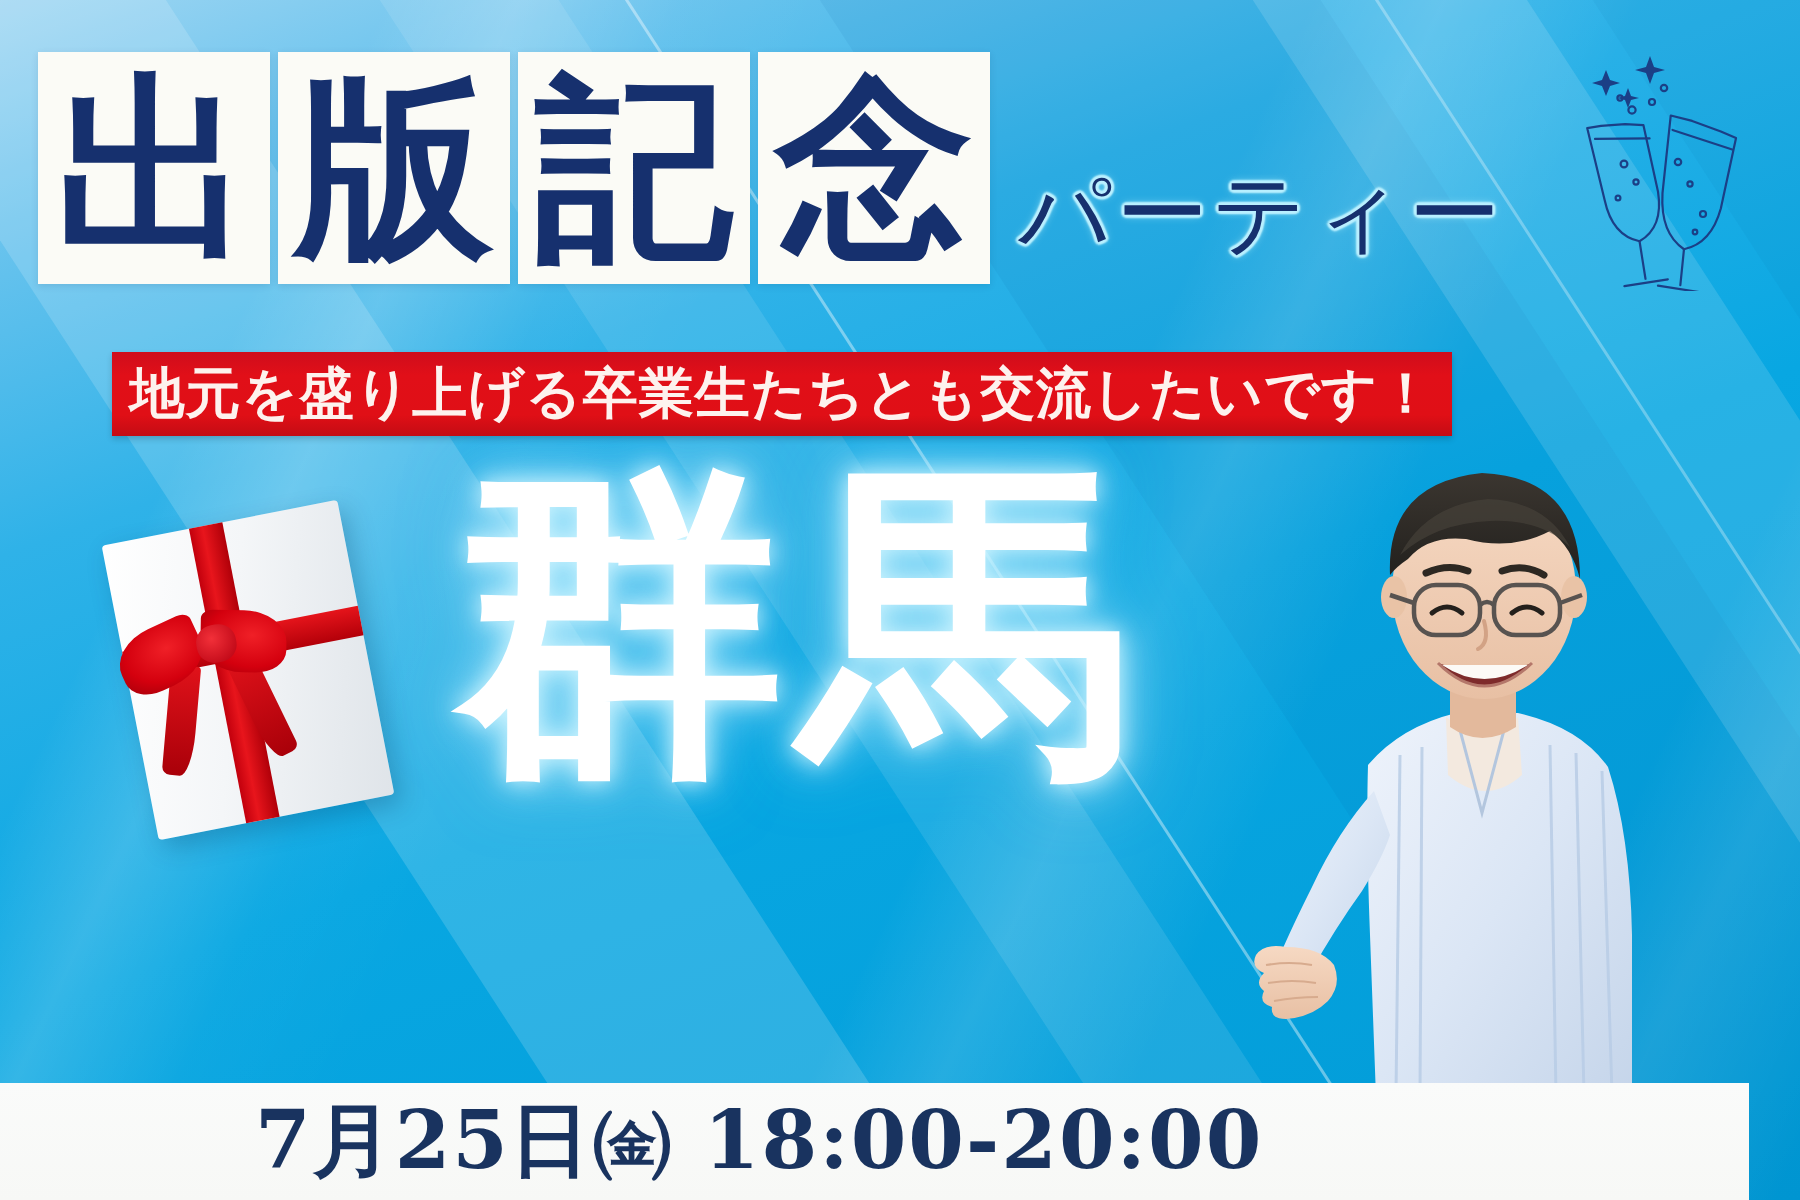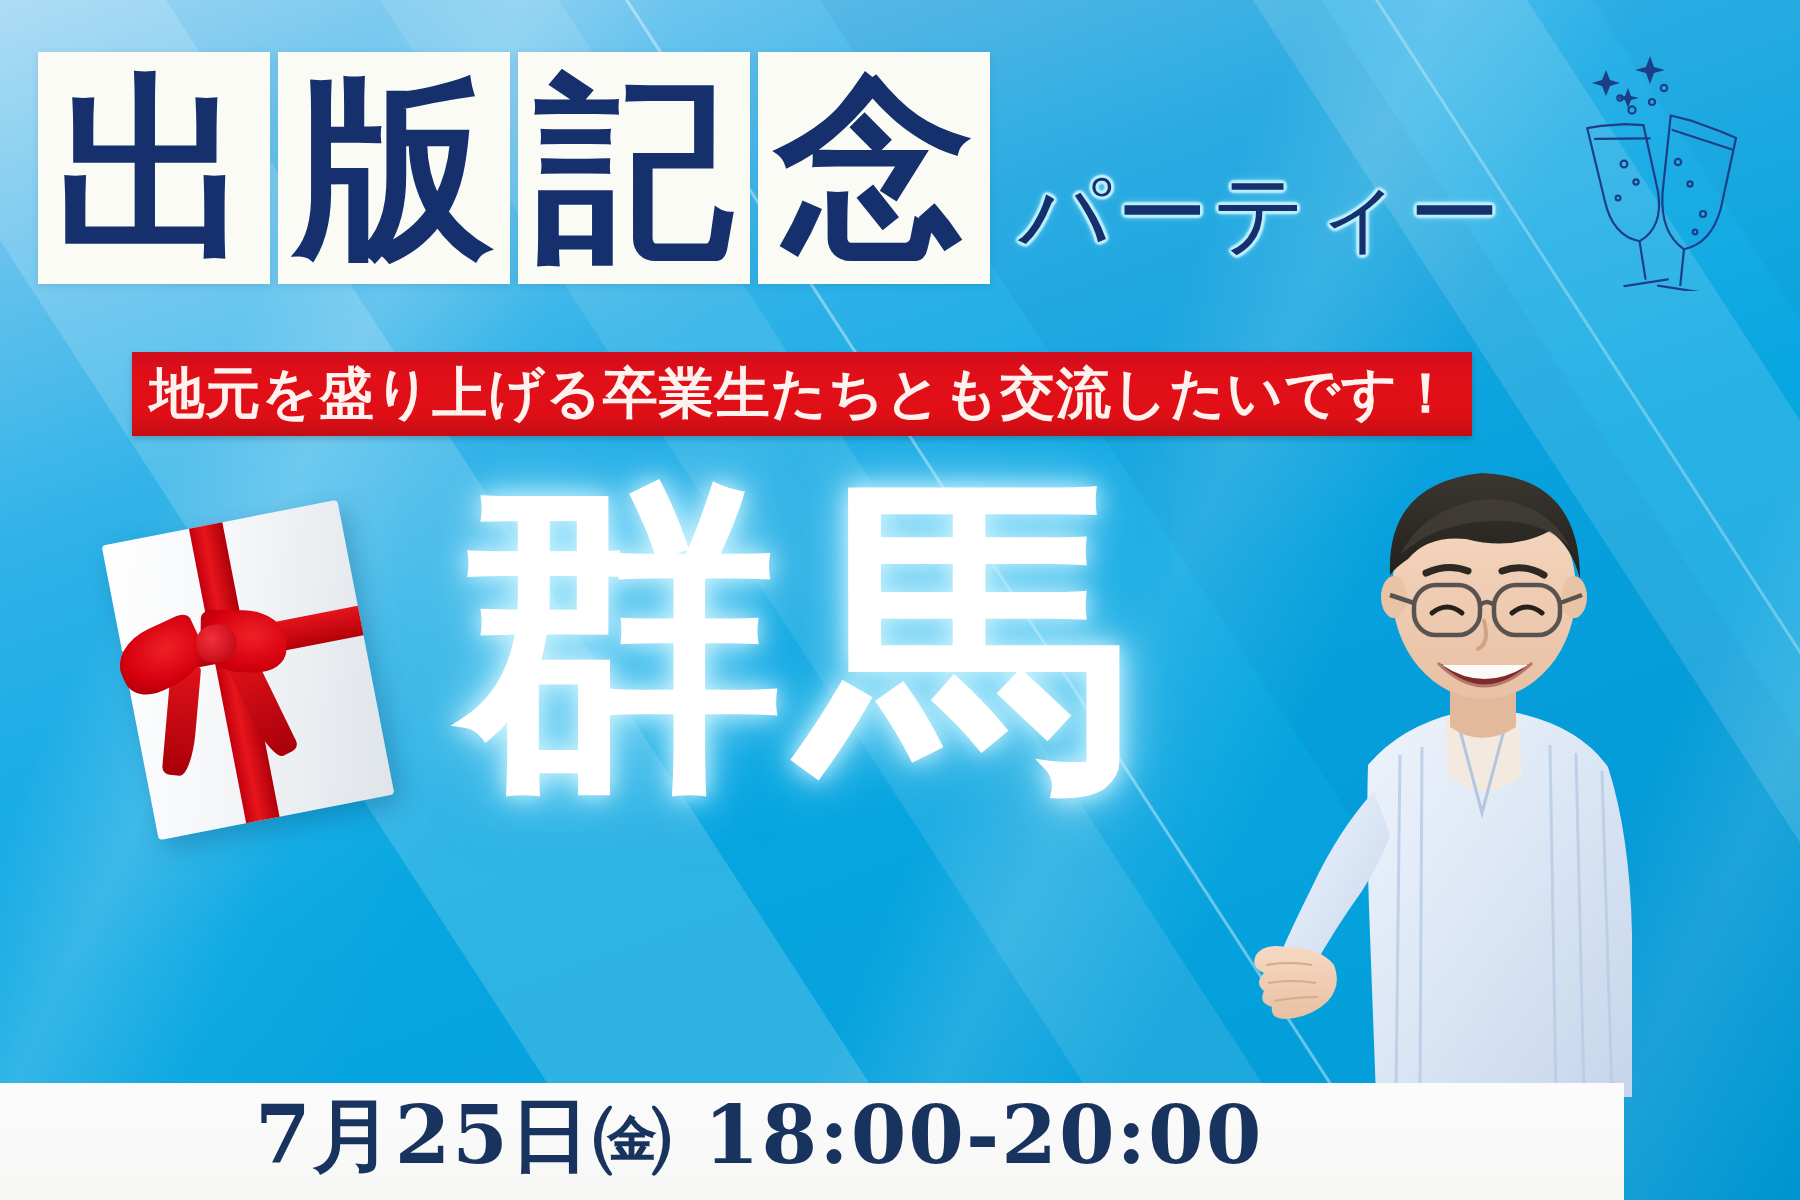--- a/index.html
+++ b/index.html
@@ -115,21 +115,21 @@
     top: 36px;
     width: 230px;
     height: 255px;
     z-index: 4;
     pointer-events: none;
   }
 
   
   .red-banner {
     position: absolute;
-    left: 132px;
+    left: 112px;
     top: 352px;
     width: 1340px;
     height: 84px;
     background: linear-gradient(180deg, #cf0d1c 0%, #e10f18 28%, #e00f16 75%, #c30c14 100%);
     display: flex;
     align-items: center;
     justify-content: center;
     z-index: 7;
     box-shadow: 0 3px 6px rgba(0,0,0,0.18);
   }
@@ -139,21 +139,21 @@
     font-weight: 600;
     color: #fdf2ee;
     letter-spacing: 1px;
     white-space: nowrap;
   }
 
   
   .prefecture {
     position: absolute;
     left: 455px;
-    top: 470px;
+    top: 456px;
     z-index: 5;
     font-family: "DejaVu Serif", "Liberation Serif", serif;
     font-size: 330px;
     line-height: 1.0;
     font-weight: 700;
     color: #ffffff;
     letter-spacing: 16px;
     text-shadow:
       0 0 22px rgba(210, 245, 255, 0.95),
       0 0 44px rgba(190, 240, 255, 0.75),
@@ -234,26 +234,26 @@
     height: 680px;
     z-index: 8;
     pointer-events: none;
   }
 
   
   .date-bar {
     position: absolute;
     left: 0;
     bottom: 0;
-    width: 1624px;
+    width: 1749px;
     height: 117px;
     background: linear-gradient(180deg, #fafbfa 0%, #f7f8f6 100%);
     z-index: 9;
     display: flex;
-    align-items: flex-start;
+    align-items: center;
   }
   .date-bar .date-text {
     font-family: "DejaVu Serif", "Liberation Serif", serif;
     font-size: 80px;
     font-weight: 600;
     color: #19335f;
     letter-spacing: 2px;
     margin-left: 255px;
     white-space: nowrap;
   }

